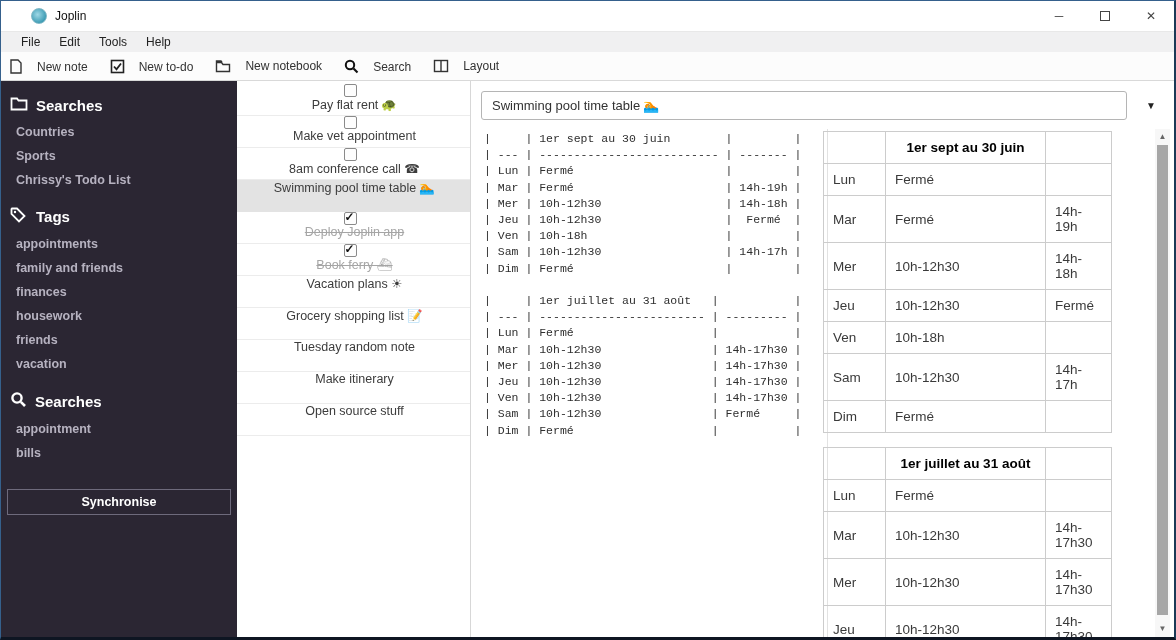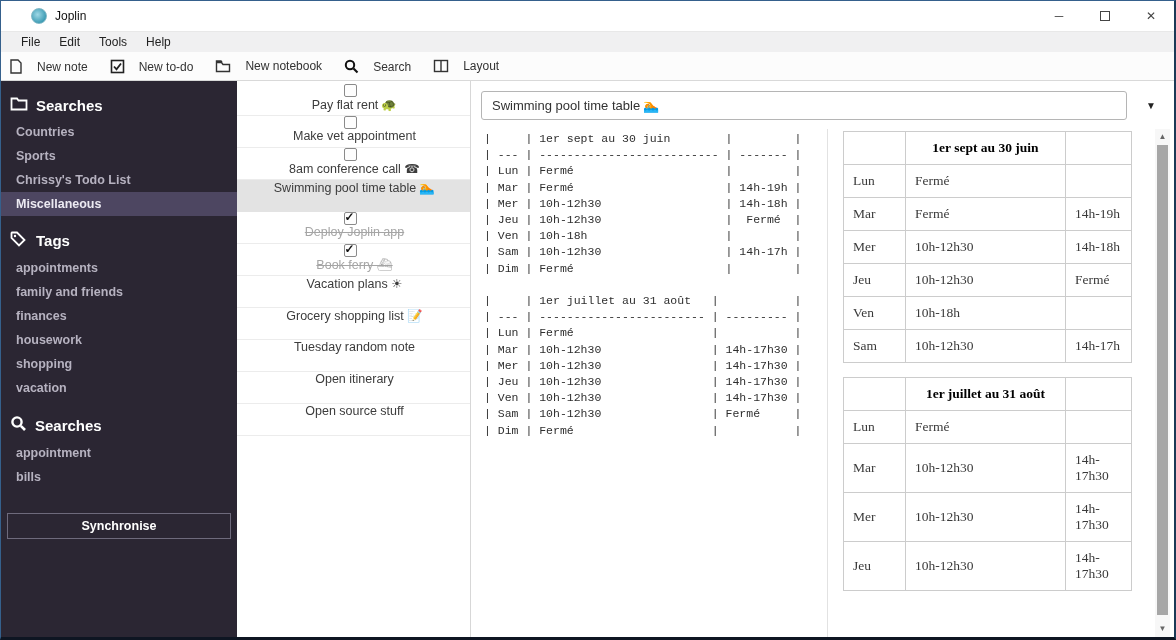--- a/index.html
+++ b/index.html
@@ -39,21 +39,21 @@
   .cbx.checked::after{ content:"✓"; position:absolute; left:0px; top:-3px; font-size:12px; font-weight:bold; color:#111; }
   
   .editor{ flex:1; position:relative; background:#fff; overflow:hidden; }
   .title-row{ position:absolute; top:10px; left:10px; right:10px; height:29px; display:flex; align-items:center;}
   .title-input{ width:646px; height:29px; border:1px solid #b5b5b5; border-radius:3px; padding:0 10px; font-size:13px; color:#333;
                 font-family:"Liberation Sans",sans-serif; background:#fff; outline:none;}
   .title-caret{ margin-left:auto; margin-right:8px; font-size:10px; color:#222; }
   .md-pane{ position:absolute; top:50px; left:13px; width:345px; bottom:8px; font-family:Liberation Mono, monospace;
             font-size:11.5px; line-height:16.2px; color:#2e2e2e; white-space:pre; overflow:hidden;}
   .pane-divider{ position:absolute; top:48px; bottom:0; left:356px; width:1px; background:#e2e2e2; }
-  .render-pane{ position:absolute; top:50px; left:372px; width:316px; bottom:0; overflow:hidden; color:#3a3a3a;font-family:Liberation Serif, serif;}
+  .render-pane{ position:absolute; top:50px; left:352px; width:316px; bottom:0; overflow:hidden; color:#3a3a3a;}
   table.rt{ border-collapse:collapse; table-layout:fixed; width:288px; font-size:13.5px; }
   table.rt td{ border:1px solid #ccc; padding:8px 9px; overflow-wrap:break-word; word-wrap:break-word; vertical-align:middle;}
   table.rt .hdr{ font-weight:bold; color:#000; text-align:center; font-size:13.5px; }
   table.rt col.c1{ width:62px; } table.rt col.c2{ width:160px; } table.rt col.c3{ width:66px; }
   .t2{ margin-top:14px; }
   
   .vscroll{ position:absolute; top:48px; right:4px; width:15px; bottom:0; background:#f7f7f7; }
   .vs-arrow{ position:absolute; left:0; width:15px; height:14px; display:flex; align-items:center; justify-content:center;
              font-size:8px; color:#666; }
   .vs-up{ top:0; } .vs-down{ bottom:2px; }
@@ -134,34 +134,33 @@
     <aside class="sidebar">
       <div class="side-header">
         <span><svg width="18" height="15" viewBox="0 0 18 15">
               <path d="M1.5 13.5v-11h5.5l1.5 2h8v9z" fill="none" stroke="#fff" stroke-width="1.8"></path>
             </svg></span>
         <span>Searches</span>
       </div>
       <div class="side-item">Countries</div>
       <div class="side-item">Sports</div>
       <div class="side-item">Chrissy's Todo List</div>
-      <div class="side-item selected">Miscellaneous</div>
 
       <div class="side-header">
         <span><svg width="18" height="16" viewBox="0 0 18 16">
               <path d="M1.5 2v5l7.5 7.5 5.5-5.5L7 1.5H2z" fill="none" stroke="#fff" stroke-width="1.8"></path>
               <circle cx="5" cy="5" r="1.2" fill="#fff"></circle>
             </svg></span>
         <span>Tags</span>
       </div>
       <div class="side-item">appointments</div>
       <div class="side-item">family and friends</div>
       <div class="side-item">finances</div>
       <div class="side-item">housework</div>
-      <div class="side-item">shopping</div>
+      <div class="side-item">friends</div>
       <div class="side-item">vacation</div>
 
       <div class="side-header">
         <span><svg width="17" height="17" viewBox="0 0 17 17">
               <circle cx="7" cy="7" r="4.6" fill="none" stroke="#fff" stroke-width="2.4"></circle>
               <path d="M10.8 10.8l4.2 4.2" stroke="#fff" stroke-width="2.6"></path>
             </svg></span>
         <span>Searches</span>
       </div>
       <div class="side-item">appointment</div>
@@ -197,21 +196,21 @@
       <div class="note-row">
         <span class="note-label">Vacation plans ☀</span>
       </div>
       <div class="note-row">
         <span class="note-label">Grocery shopping list 📝</span>
       </div>
       <div class="note-row">
         <span class="note-label">Tuesday random note</span>
       </div>
       <div class="note-row">
-        <span class="note-label">Open itinerary</span>
+        <span class="note-label">Make itinerary</span>
       </div>
       <div class="note-row">
         <span class="note-label">Open source stuff</span>
       </div>
     </div>
 
     <div class="editor">
       <div class="title-row">
         <input class="title-input" type="text" value="Swimming pool time table 🏊" style="">
         <span class="title-caret">▼</span>
@@ -275,20 +274,25 @@
             <tr>
                 <td>Ven</td>
                 <td>10h-18h</td>
                 <td></td>
               </tr>
             <tr>
                 <td>Sam</td>
                 <td>10h-12h30</td>
                 <td>14h-17h</td>
               </tr>
+            <tr>
+                <td>Dim</td>
+                <td>Fermé</td>
+                <td></td>
+              </tr>
           </tbody>
         </table>
 
         <table class="rt t2">
           <colgroup>
               <col class="c1">
               <col class="c2">
               <col class="c3">
             </colgroup>
           <tbody>

